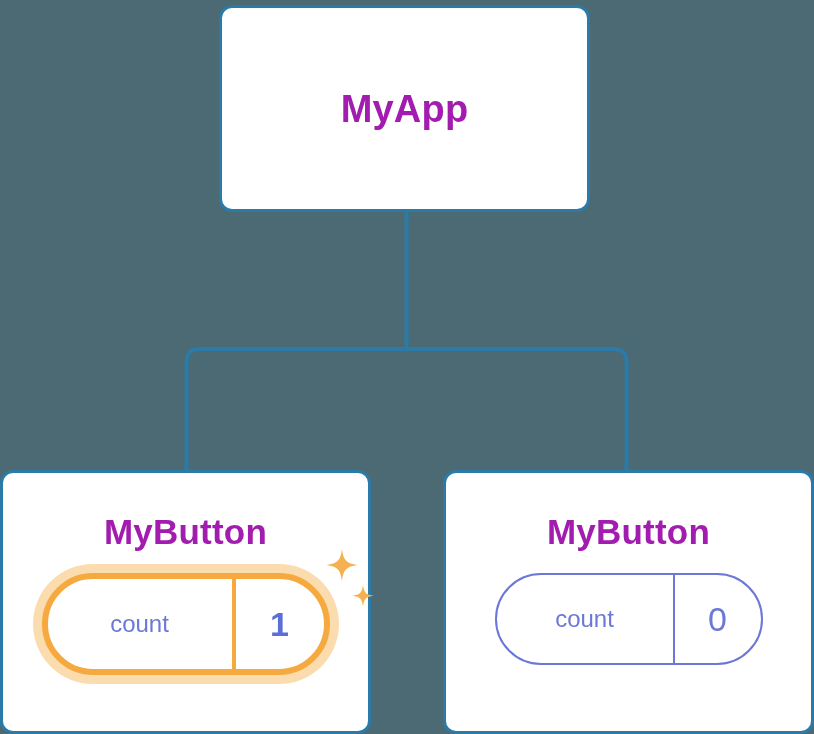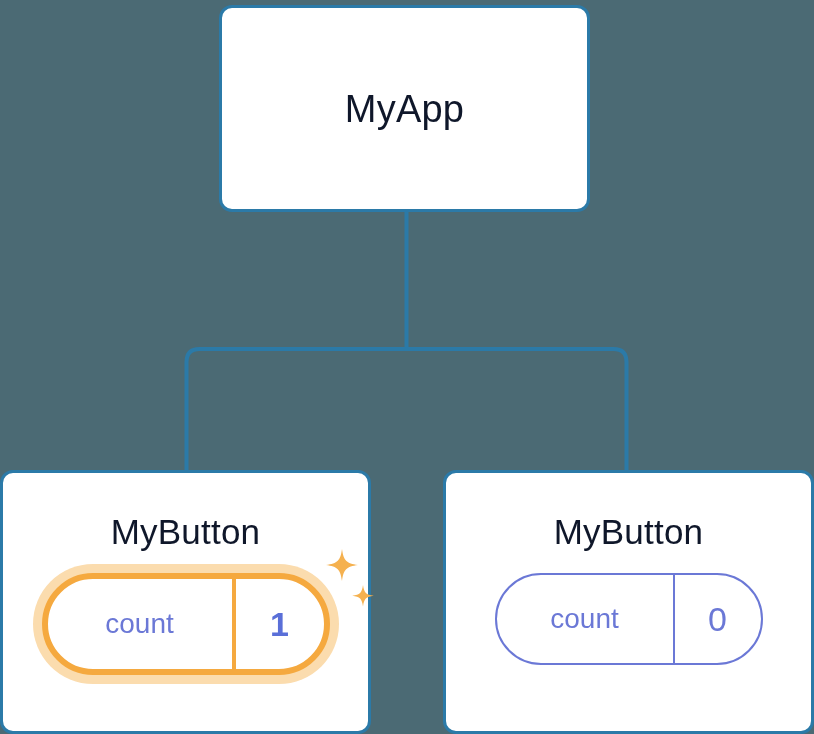--- a/index.html
+++ b/index.html
@@ -59,23 +59,23 @@
   }
 
   .node-child-right {
     left: 443px;
     top: 470px;
     width: 371px;
     height: 264px;
   }
 
   .node-title {
-    color: #0f172a;
+    color: #a21caf;
     font-size: 38px;
-    font-weight: 400;
+    font-weight: 700;
     letter-spacing: 0.2px;
     line-height: 1;
     white-space: nowrap;
   }
   .node-child-left .node-title,
   .node-child-right .node-title {
     margin-top: 41px;
     font-size: 35px;
   }
 
@@ -130,21 +130,21 @@
   .pill-hl .pill-divider {
     background: #f5a93f;
     width: 4px;
   }
 
   .pill-key {
     flex: 1 1 auto;
     display: flex;
     align-items: center;
     justify-content: center;
-    font-size: 28px;
+    font-size: 24px;
     white-space: nowrap;
     padding: 12px 6px;
   }
   .pill-divider {
     flex: 0 0 auto;
     align-self: stretch;
   }
   .pill-val {
     flex: 0 0 auto;
     width: 88px;

